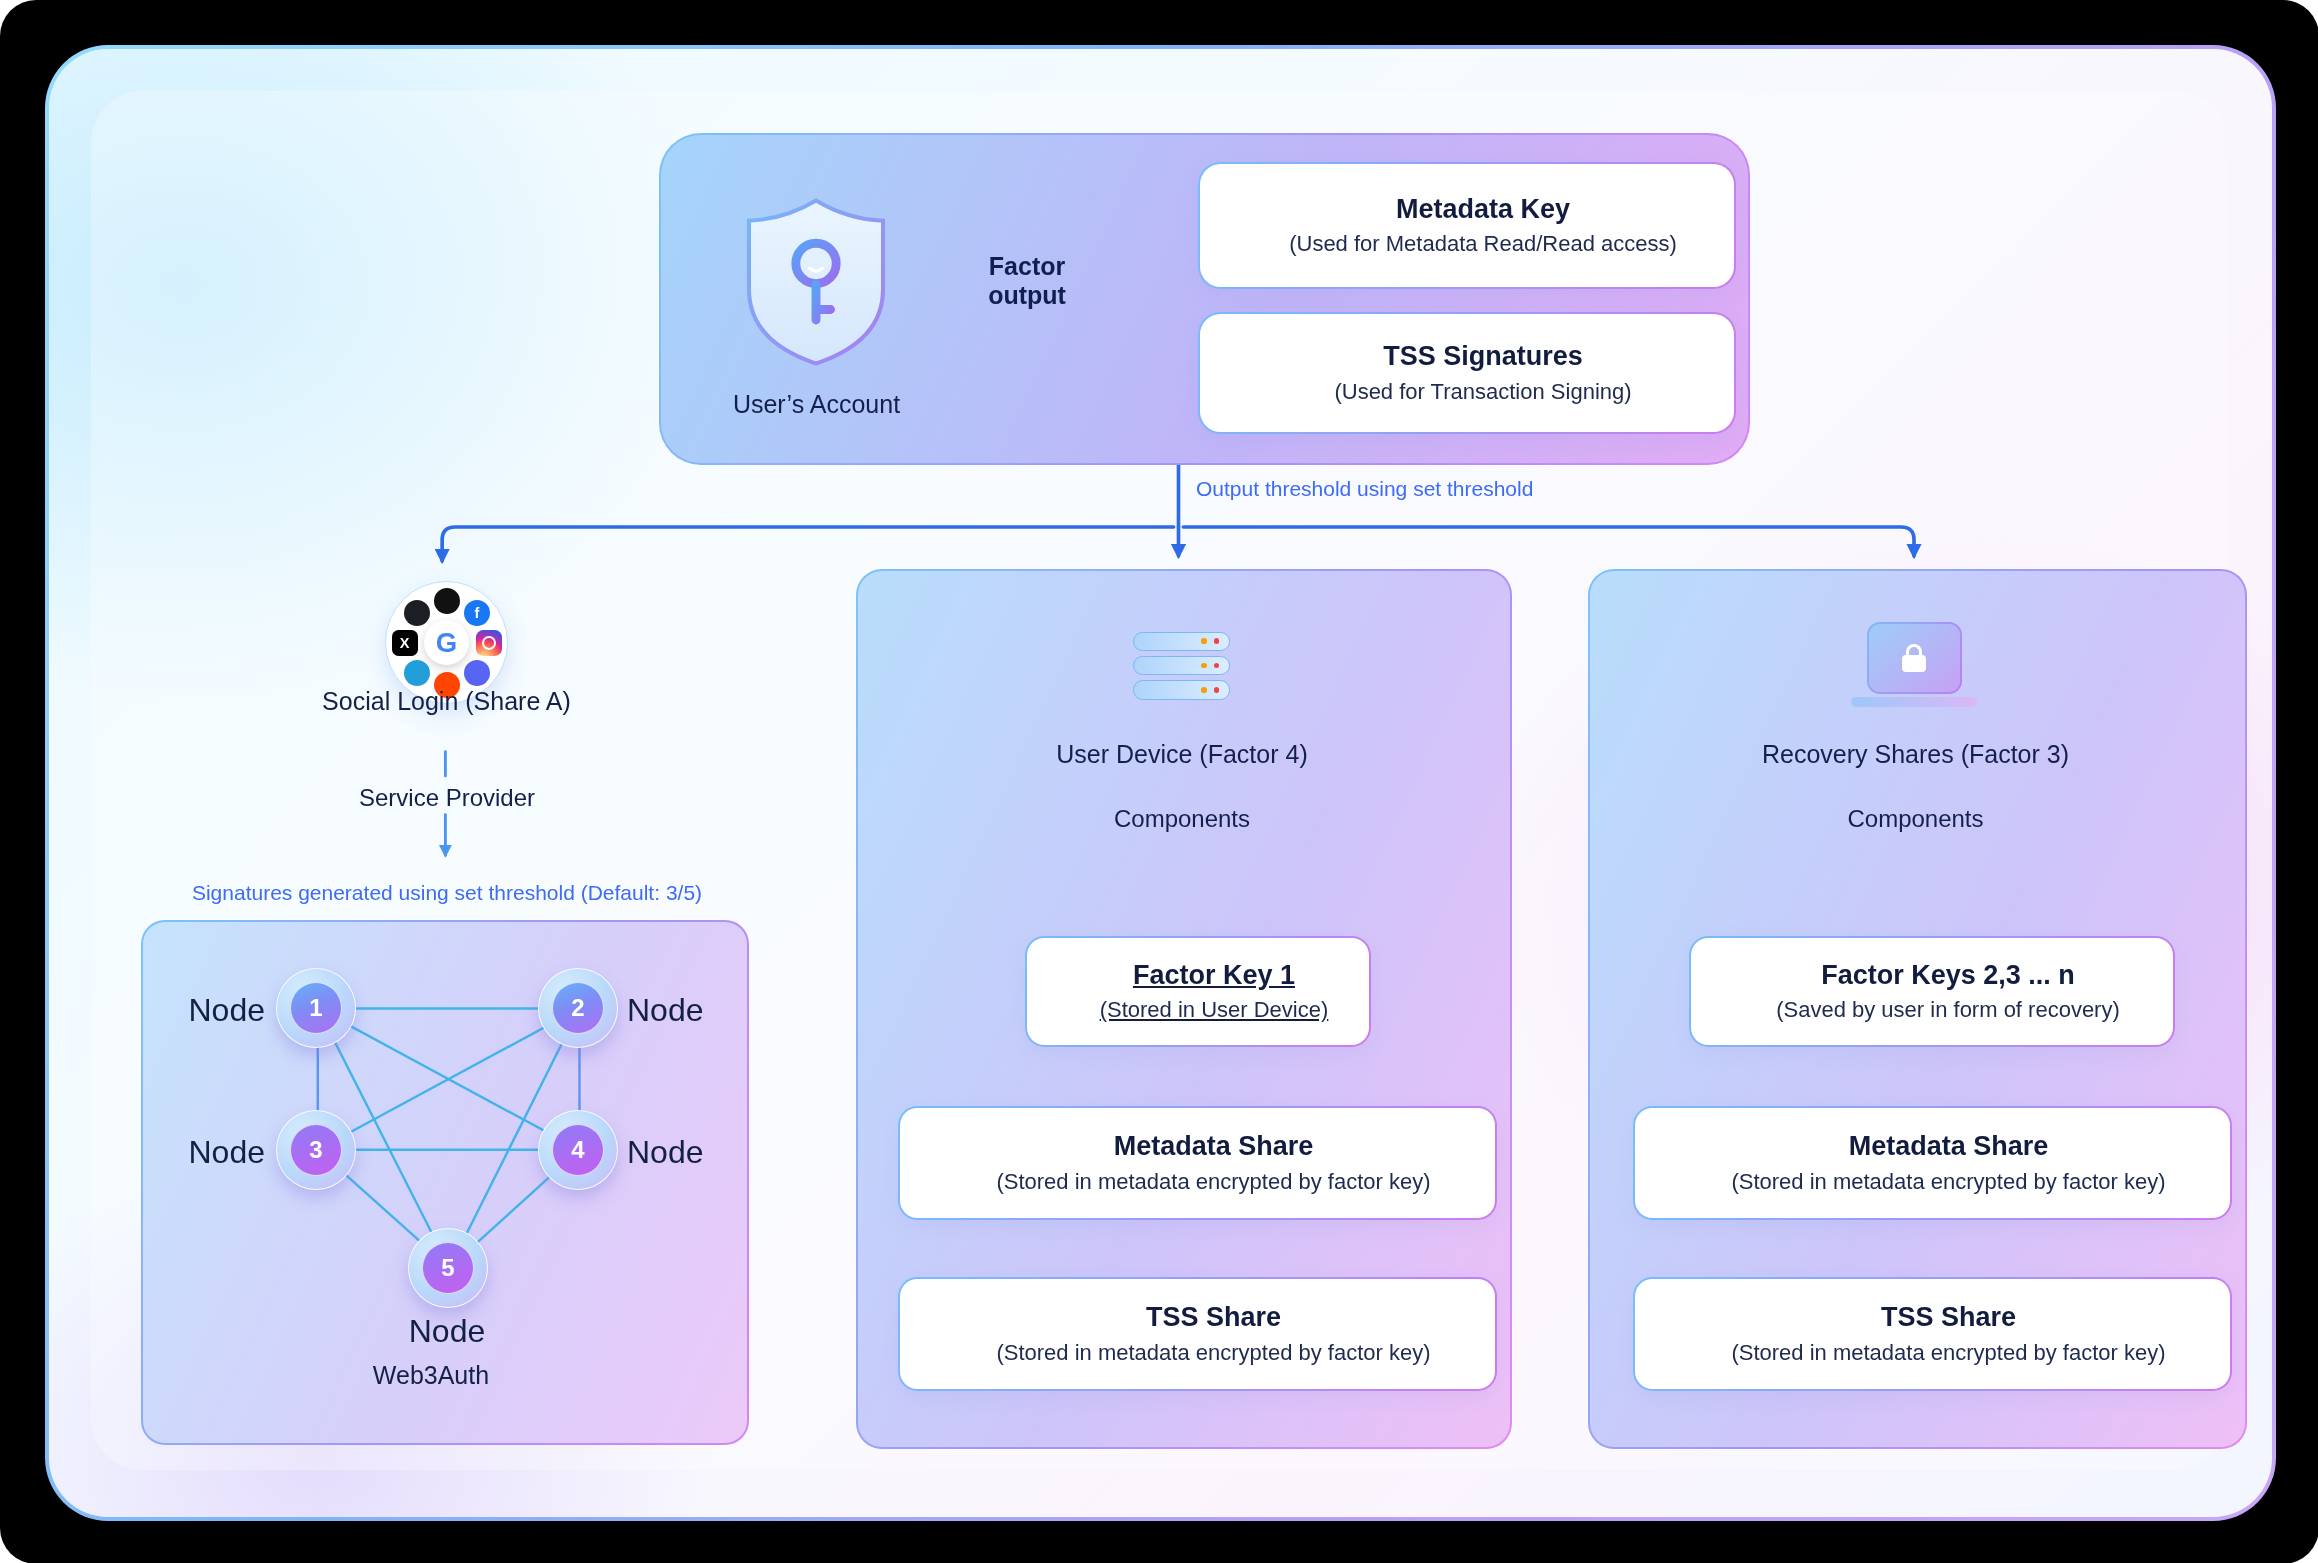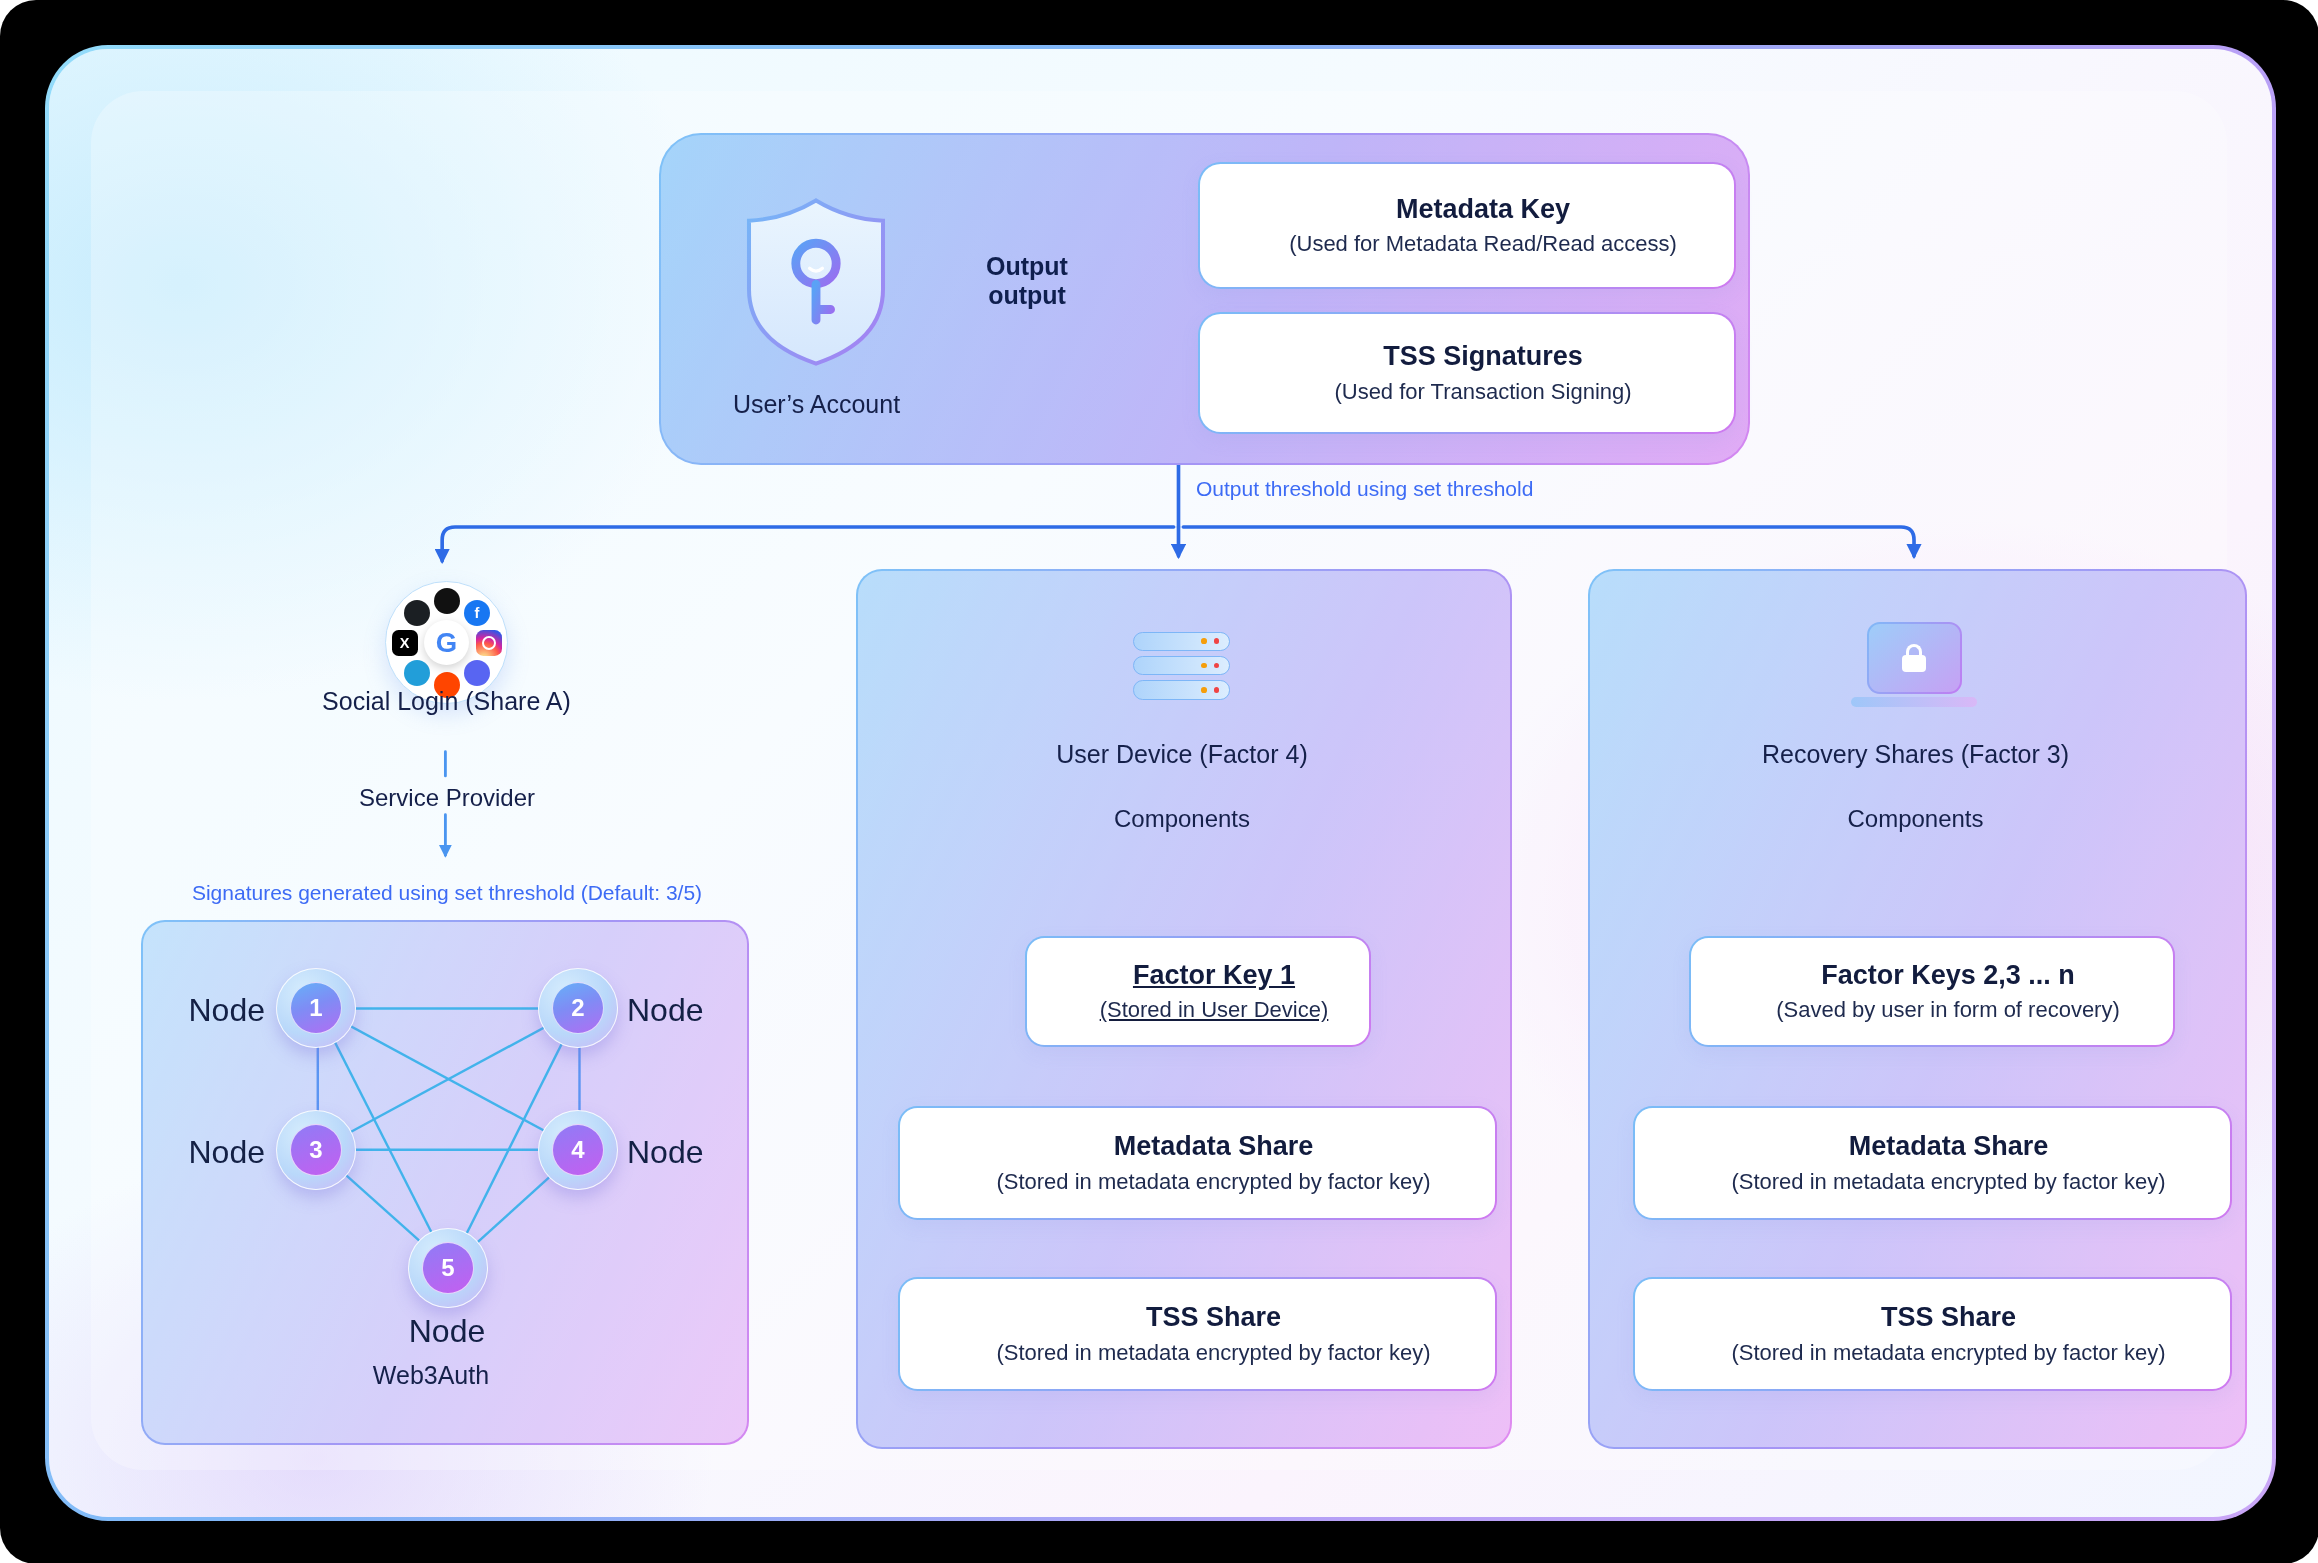--- a/index.html
+++ b/index.html
@@ -155,21 +155,21 @@
           <stop offset="1" stop-color="#9a6ef0"></stop>
       </linearGradient>
     </defs>
     <path d="M95 8 C125 26 152 32 178 33 L178 118 C178 166 143 194 95 210 C47 194 12 166 12 118 L12 33 C38 32 65 26 95 8 Z" fill="url(#shFill)" stroke="url(#shStroke)" stroke-width="5"></path>
     <circle cx="95" cy="86" r="25" fill="none" stroke="url(#keyG)" stroke-width="11"></circle>
     <path d="M95 112 V 156 M95 143 H 113" stroke="url(#keyG)" stroke-width="11" stroke-linecap="round" fill="none"></path>
     <path d="M87 92 Q95 99 103 92" stroke="#fff" stroke-width="4" stroke-linecap="round" fill="none"></path>
   </svg>
 
   <div class="lbl h1" style="left:679px;top:390px;width:275px;">User’s Account</div>
-  <div class="lbl" style="left:950px;top:252px;width:154px;font-size:25px;font-weight:600;color:#0f1f4e;">Output output</div>
+  <div class="lbl" style="left:950px;top:252px;width:154px;font-size:25px;font-weight:600;color:#0f1f4e;">Factor output</div>
 
   <div class="gb card" style="left:1198px;top:162px;width:502px;height:123px;border-radius:22.6px;">
     <div class="t">Metadata Key</div>
     <div class="s">(Used for Metadata Read/Read access)</div>
   </div>
   <div class="gb card" style="left:1198px;top:312px;width:502px;height:118px;border-radius:22.6px;">
     <div class="t">TSS Signatures</div>
     <div class="s">(Used for Transaction Signing)</div>
   </div>
 

